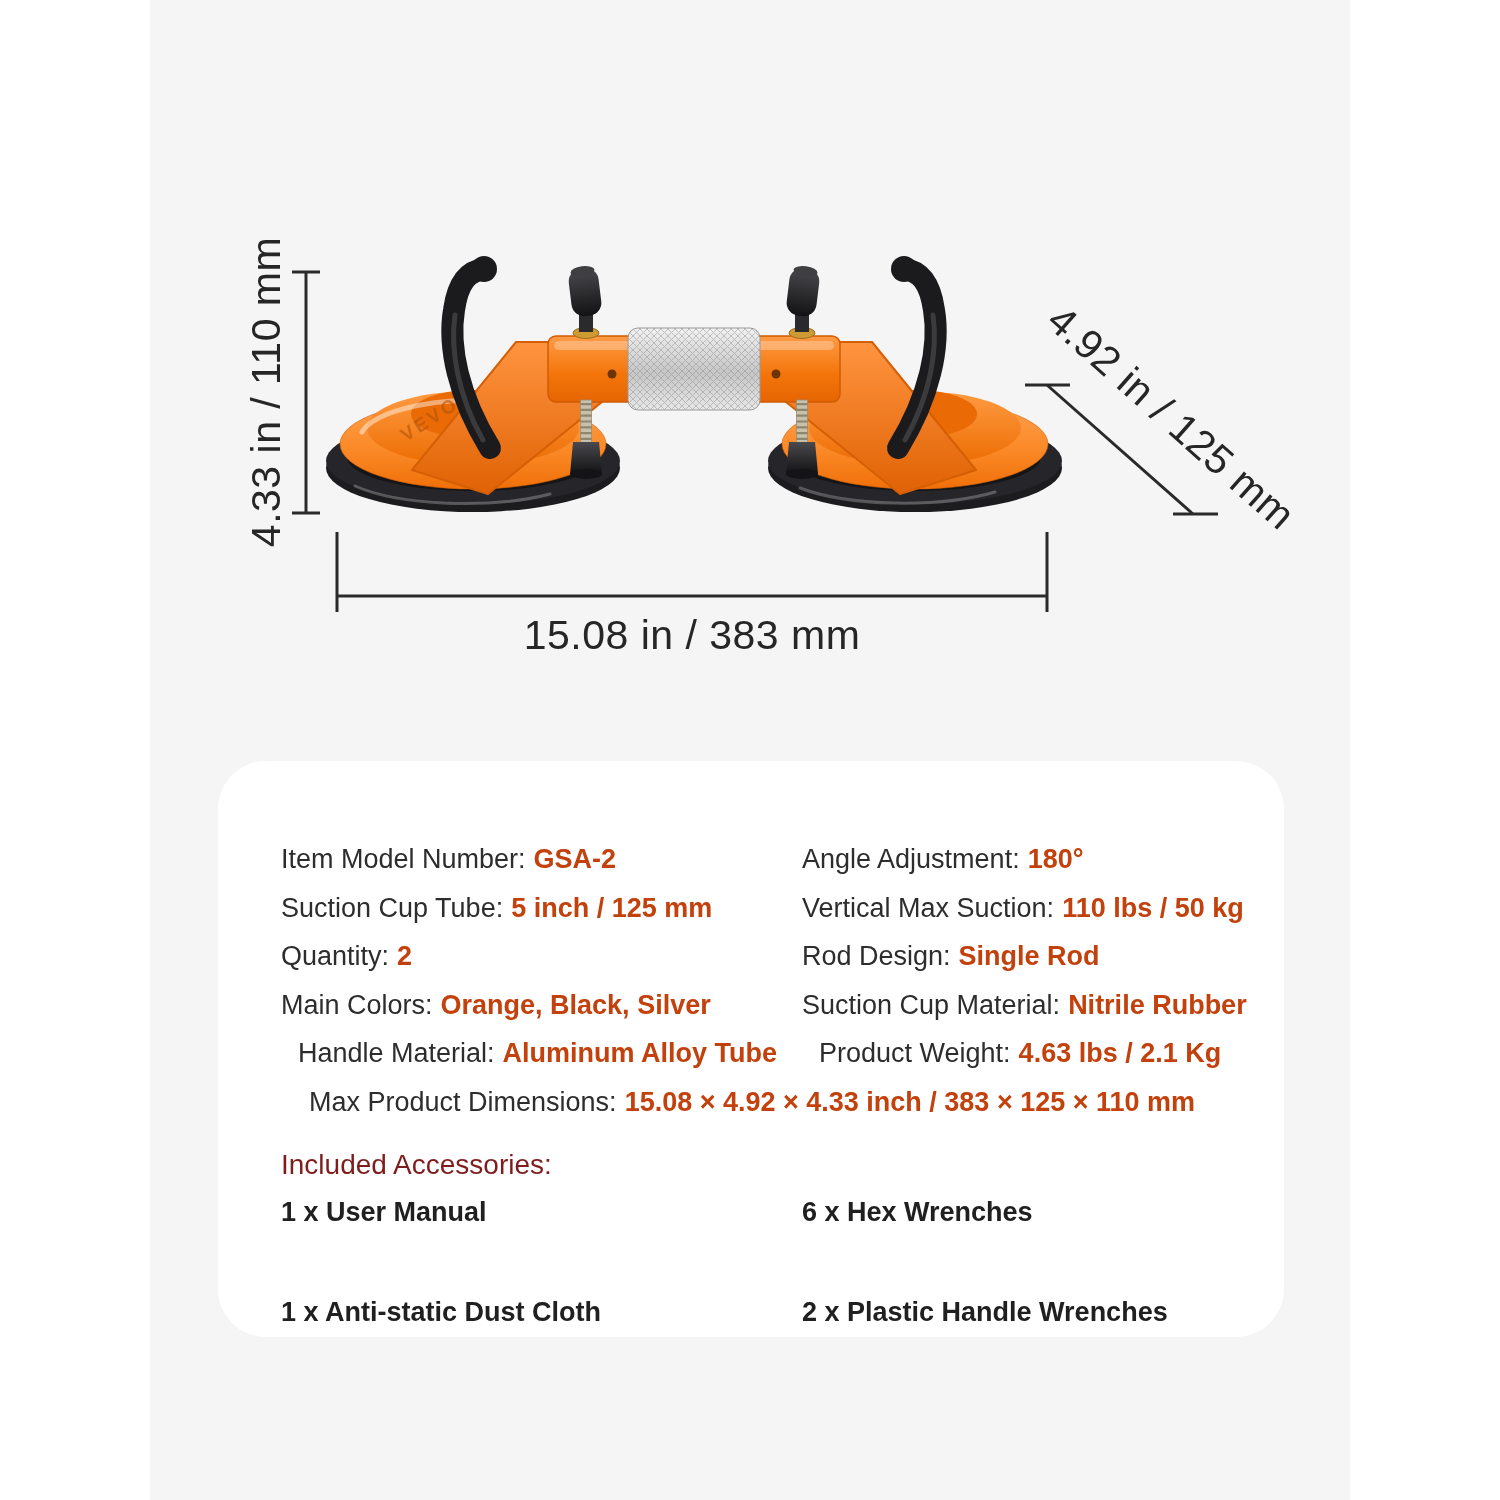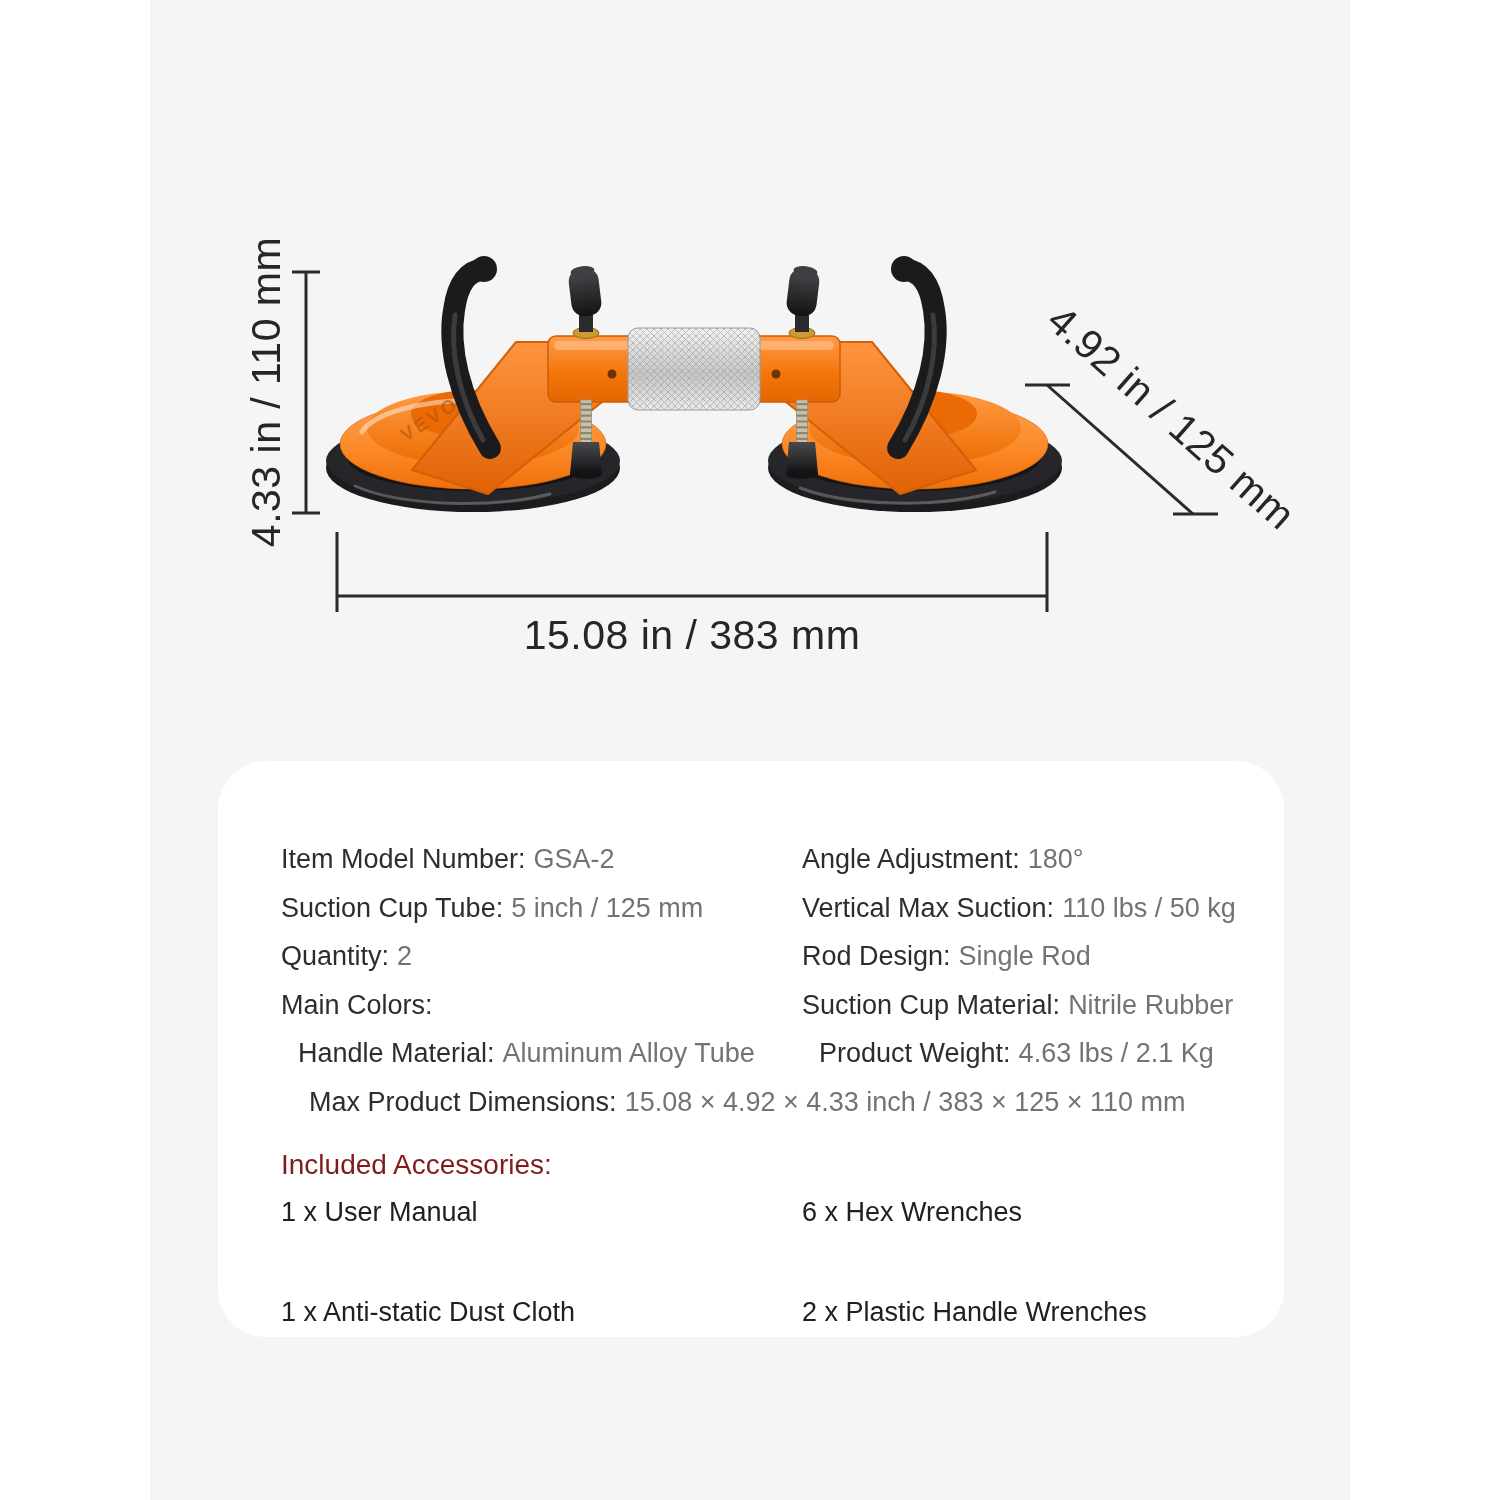--- a/index.html
+++ b/index.html
@@ -17,31 +17,31 @@
 
   .spec-panel{
     position:absolute;left:218px;top:761px;width:1066px;height:576px;
     background:#ffffff;border-radius:48px;
   }
   .spec-row{
     position:absolute;display:flex;gap:8px;white-space:nowrap;
     font-size:27px;line-height:1.25;color:#2d2d2d;
   }
   .spec-row .lab{font-weight:400;color:#2d2d2d;}
-  .spec-row .val{font-weight:400;color:#737373;}
+  .spec-row .val{font-weight:700;color:#c2410c;}
   .col-l{left:281px;}
   .col-r{left:802px;}
   .r1{top:843px;} .r2{top:892px;} .r3{top:940px;} .r4{top:989px;text-align:right;} .r5{top:1037px;margin-left:17px;}
   .r6{top:1086px;margin-left:28px;}
   .acc-title{
     position:absolute;left:281px;top:1149px;font-size:28px;font-weight:500;
     color:#7f1d1d;white-space:nowrap;
   }
   .acc-item{
-    position:absolute;font-size:27px;font-weight:400;color:#202020;white-space:nowrap;
+    position:absolute;font-size:27px;font-weight:700;color:#202020;white-space:nowrap;
   }
   .a1{top:1197px;} .a2{top:1297px;}
 
   .dim-text{
     font-family:"Liberation Sans","DejaVu Sans",sans-serif;
     font-size:41px;font-weight:500;fill:#262626;letter-spacing:0.5px;
   }
 </style>
 </head>
 <body>
@@ -193,20 +193,21 @@
 <div class="spec-row col-l r2">
   <span class="lab">Suction Cup Tube:</span>
   <span class="val">5 inch / 125 mm</span>
 </div>
 <div class="spec-row col-l r3">
   <span class="lab">Quantity:</span>
   <span class="val">2</span>
 </div>
 <div class="spec-row col-l r4">
   <span class="lab">Main Colors:</span>
+  <span class="val">Orange, Black, Silver</span>
 </div>
 <div class="spec-row col-l r5">
   <span class="lab">Handle Material:</span>
   <span class="val">Aluminum Alloy Tube</span>
 </div>
 
 <div class="spec-row col-r r1">
   <span class="lab">Angle Adjustment:</span>
   <span class="val">180°</span>
 </div>

